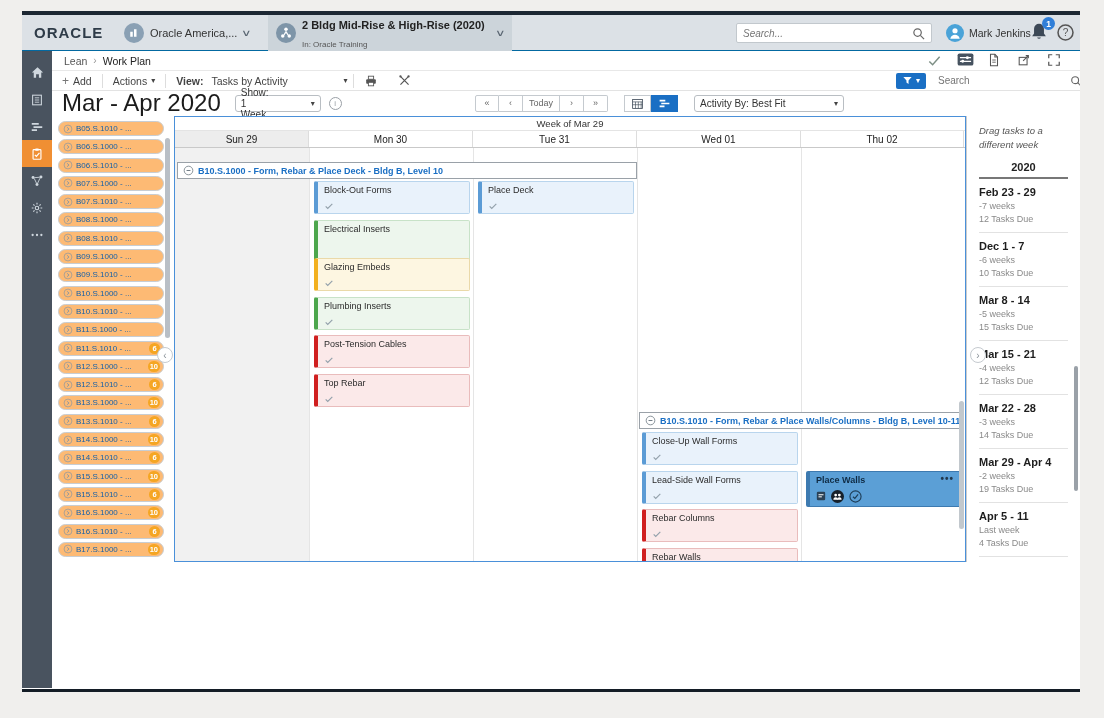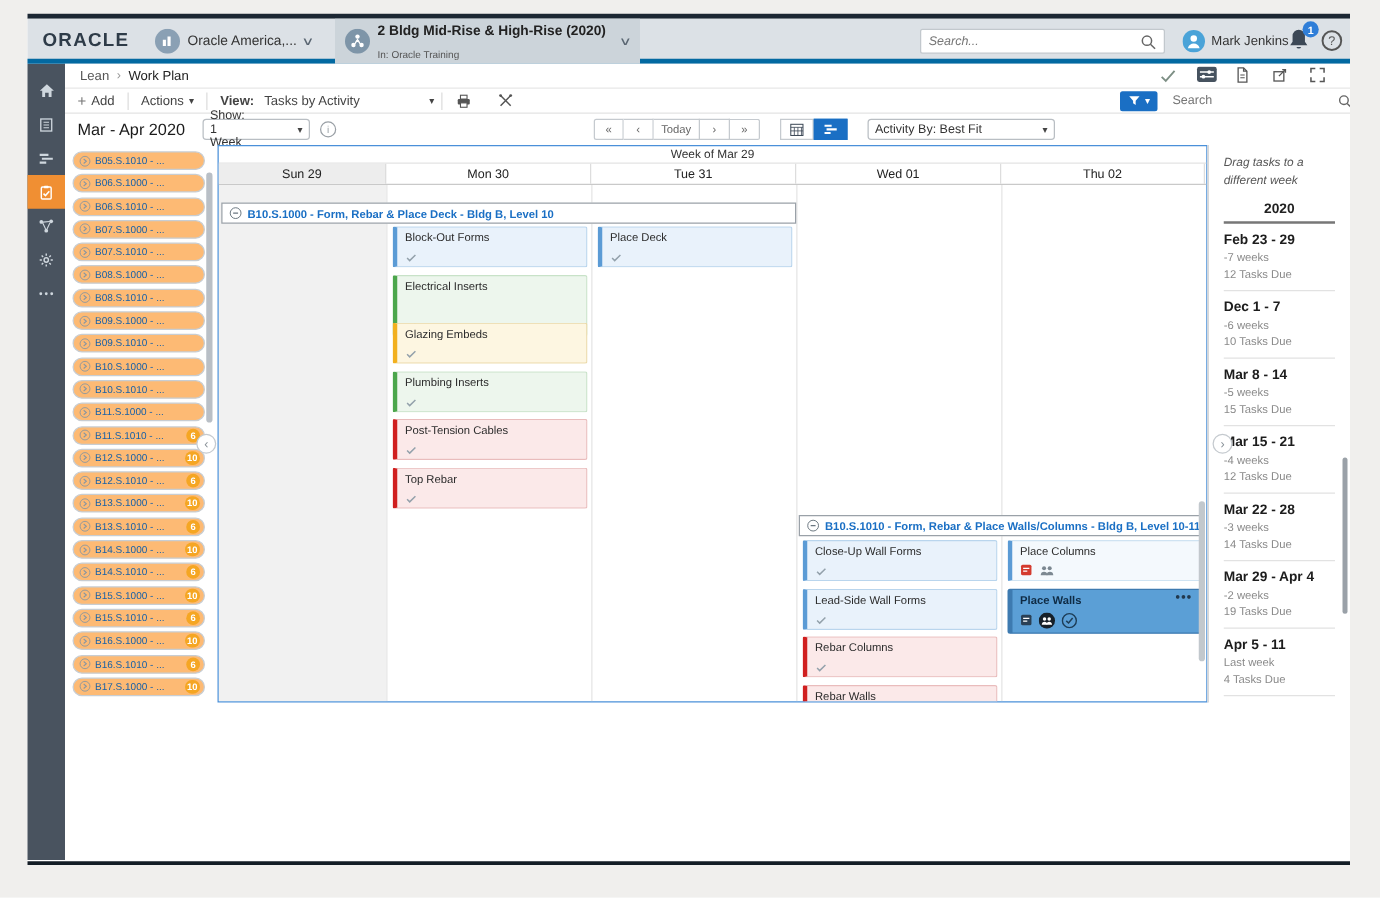--- a/index.html
+++ b/index.html
@@ -3,21 +3,21 @@
 <meta charset="utf-8">
 <style>
   * { margin:0; padding:0; box-sizing:border-box; }
   body { background:#f0efed; font-family:"Liberation Sans", sans-serif; }
   .stage { position:relative; width:1104px; height:718px; overflow:hidden; background:#f0efed; }
   .app { position:absolute; left:22px; top:11px; width:1058px; height:681px; background:#fff; }
   .topline { height:4px; background:#1c2733; }
   .bottomline { position:absolute; left:0; bottom:0; width:100%; height:3px; background:#141d26; }
 
   
-  .header { position:relative; height:36px; background:#dce1e6; border-bottom:4px solid #0369a1; }
+  .header { position:relative; height:36px; background:#dce1e6; border-bottom:1px solid #0369a1; }
   .logo { position:absolute; left:12px; top:9px; font-size:15px; font-weight:bold; letter-spacing:1px; color:#2e3b48; }
   .selector { position:absolute; top:5px; height:26px; display:flex; align-items:center; gap:6px; cursor:pointer; }
   .org-sel { left:102px; }
   .proj-sel { left:246px; width:244px; top:0; height:36px; background:#ccd4da; padding:0 8px; }
   .avatar20 { width:20px; height:20px; flex:0 0 auto; }
   .sel-label { font-size:11px; color:#333; white-space:nowrap; }
   .proj-text { line-height:1.1; }
   .proj-title { font-size:11px; font-weight:bold; color:#222; white-space:nowrap; }
   .proj-sub { font-size:8px; color:#555; }
   .chev { font-size:9px; color:#5a6672; transform:scaleX(1.6); }
@@ -52,21 +52,21 @@
   .plus { color:#777; font-size:12px; }
   .view-label { font-weight:bold; padding:0 2px 0 10px; }
   .view-dd { width:148px; display:flex; align-items:center; justify-content:space-between; padding:0 6px; cursor:pointer; }
   .filterbtn { margin-left:auto; width:30px; height:16px; background:#1a6fc4; border-radius:2px; display:flex; align-items:center; justify-content:center; gap:3px; cursor:pointer; }
   .filterbtn .caret { color:#fff; }
   .fsearch { width:132px; display:flex; align-items:center; margin:0 10px 0 12px; }
   .fsearch input { border:0; outline:0; flex:1; font-size:10px; color:#666; font-family:"Liberation Sans",sans-serif; }
 
   
   .view-row { height:24px; display:flex; align-items:center; padding:0 10px; }
-  .cal-title { font-size:13px; color:#1b1b1b; white-space:nowrap; }
+  .cal-title { font-size:24px; color:#1b1b1b; white-space:nowrap; }
   .select-box { height:17px; border:1px solid #b9bec3; border-radius:3px; background:#fff; display:flex; align-items:center; justify-content:space-between; font-size:10px; color:#333; padding:0 5px; cursor:pointer;gap:39px; }
   .show-sel { width:86px; margin-left:14px; }
   .info-circ { width:13px; height:13px; border:1px solid #9aa0a6; border-radius:50%; color:#9aa0a6; font-size:8px; display:flex; align-items:center; justify-content:center; margin-left:8px; }
   .navgroup { display:flex; margin-left:auto; }
   .navbtn { height:17px; min-width:24px; border:1px solid #c5cacf; border-left-width:0; background:#fff; display:flex; align-items:center; justify-content:center; font-size:9px; color:#666; cursor:pointer; padding:0 6px; }
   .navbtn:first-child { border-left-width:1px; border-radius:2px 0 0 2px; }
   .navbtn:last-child { border-radius:0 2px 2px 0; }
   .togglegroup { display:flex; margin-left:16px; }
   .togbtn { width:27px; height:17px; border:1px solid #c5cacf; background:#fff; display:flex; align-items:center; justify-content:center; cursor:pointer; }
   .togbtn.active { background:#1a6fc4; border-color:#1a6fc4; }
@@ -711,39 +711,20 @@
                   <span class="card-title">Rebar Columns</span>
                   <span class="card-check">
                     <svg viewBox="0 0 12 12" width="10" height="10">
                       <path d="M2 6.5 L4.5 9 L10 3.5" fill="none" stroke="#93a1ab" stroke-width="1.4"></path>
                     </svg>
                   </span>
                 </div>
                 <div class="card c-red" style="left: 467px; width: 156px; top: 399.8px; height: 33px;">
                   <span class="card-title">Rebar Walls</span>
                 </div>
-                <div class="card c-bluelight" style="left: 631px; width: 155px; top: 284px; height: 33px;">
-                  <span class="card-title">Place Columns</span>
-                  <span class="icon-row">
-                    <span>
-                      <svg viewBox="0 0 12 12" width="10" height="10">
-                        <rect x="1" y="1" width="10" height="10" rx="1.5" fill="#d43b2f"></rect>
-                        <path d="M3 4.5h6M3 7h4" stroke="#fff" stroke-width="1.2"></path>
-                      </svg>
-                    </span>
-                    <span>
-                      <svg viewBox="0 0 14 10" width="13" height="9">
-                        <circle cx="4.5" cy="2.8" r="1.8" fill="#7c8891"></circle>
-                        <path d="M1.5 9c0-2 1.3-3 3-3s3 1 3 3z" fill="#7c8891"></path>
-                        <circle cx="9.5" cy="2.8" r="1.8" fill="#7c8891"></circle>
-                        <path d="M6.7 9c0-2 1.3-3 3-3s3 1 3 3z" fill="#7c8891"></path>
-                      </svg>
-                    </span>
-                  </span>
-                </div>
                 <div class="card sel" style="left: 631px; width: 155px; top: 322.6px; height: 36px;">
                   <span class="card-title">Place Walls</span>
                   <span class="icon-row">
                     <span>
                       <svg viewBox="0 0 12 12" width="10" height="10">
                         <rect x="1" y="1" width="10" height="10" rx="1.5" fill="#2a4055"></rect>
                         <path d="M3 4.5h6M3 7h4" stroke="#fff" stroke-width="1.2"></path>
                       </svg>
                     </span>
                     <span>

